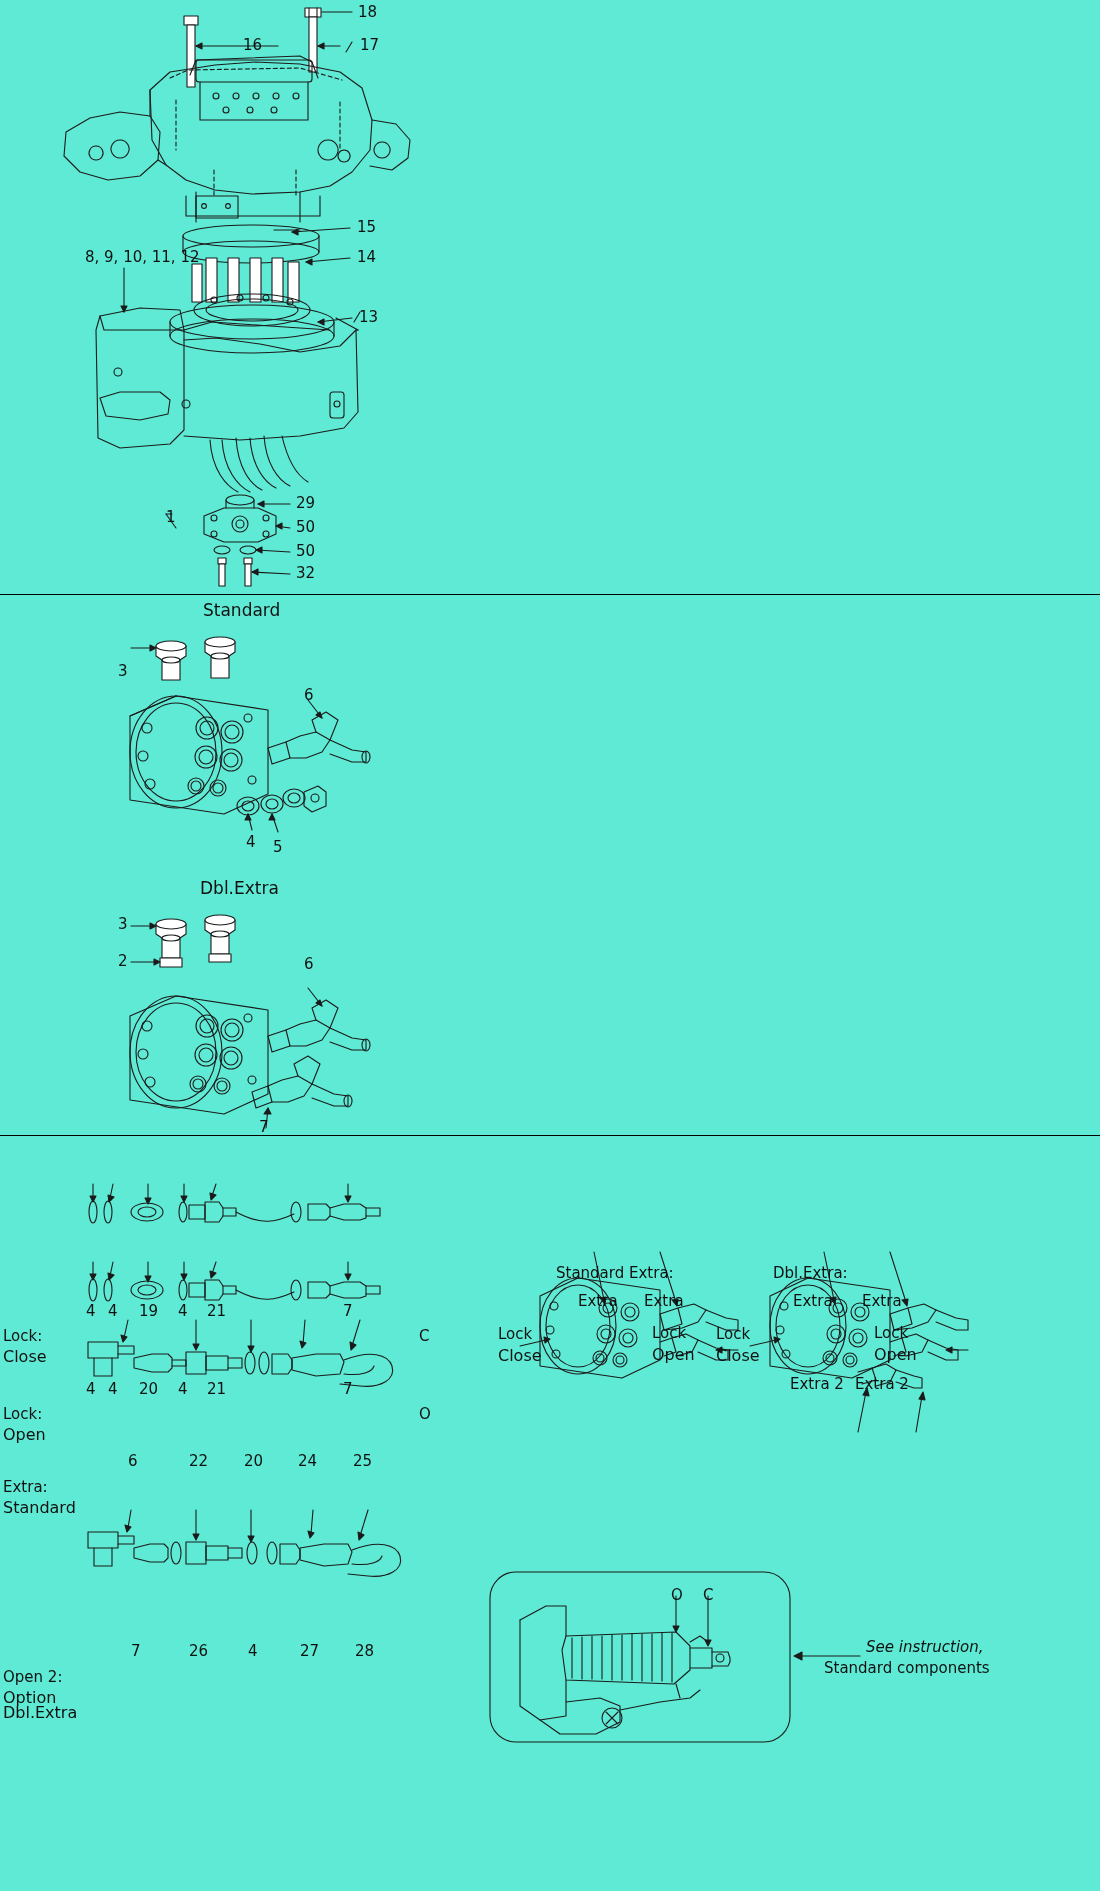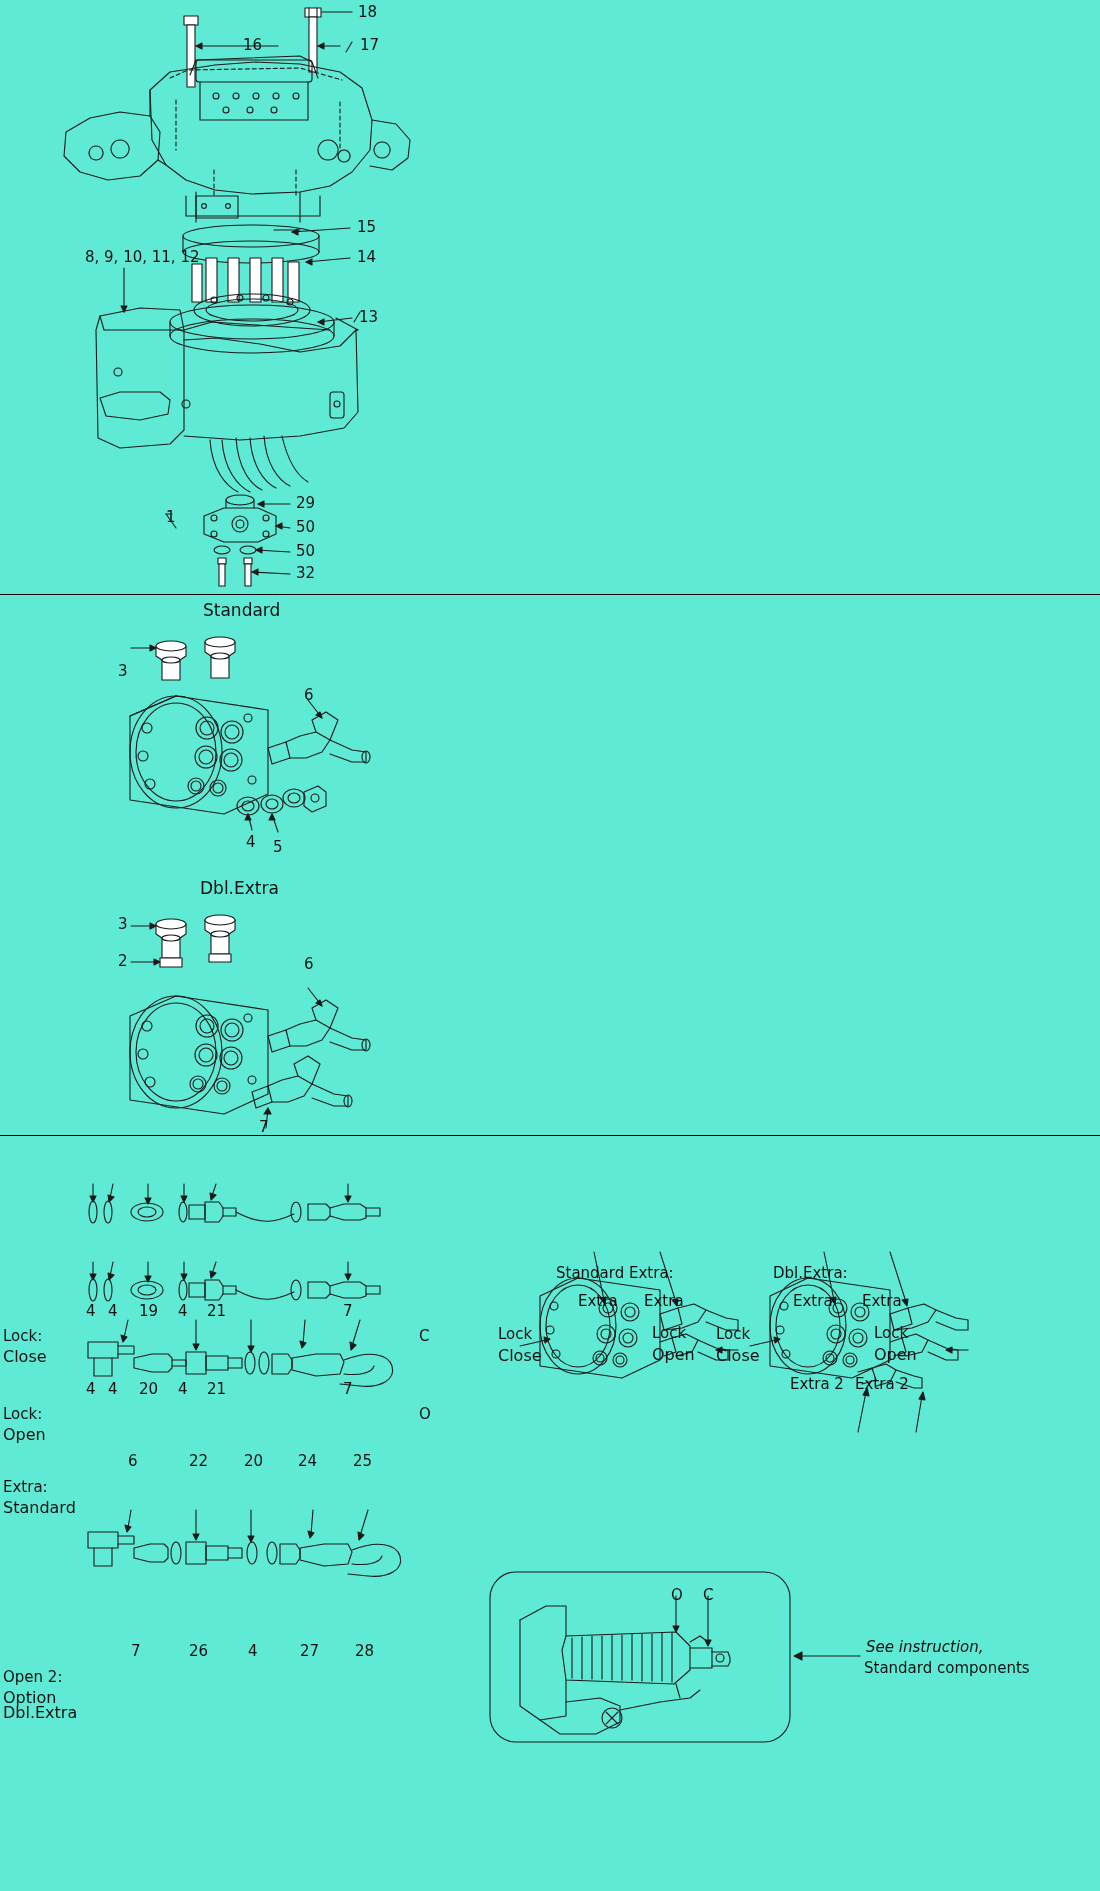--- a/index.html
+++ b/index.html
@@ -578,15 +578,15 @@
   <div class="lbl" style="left:874px;top:1324px;">Lock</div>
   <div class="lbl-sm" style="left:874px;top:1345px;">Open</div>
   <div class="lbl" style="left:716px;top:1325px;">Lock</div>
   <div class="lbl-sm" style="left:716px;top:1346px;">Close</div>
   <div class="lbl" style="left:790px;top:1375px;">Extra 2</div>
   <div class="lbl" style="left:855px;top:1375px;">Extra 2</div>
 
   <div class="lbl" style="left:671px;top:1586px;">O</div>
   <div class="lbl" style="left:703px;top:1586px;">C</div>
   <div class="lbl ital" style="left:866px;top:1638px;">See instruction,</div>
-  <div class="lbl" style="left:824px;top:1659px;margin-left:40px;">Standard components</div>
+  <div class="lbl" style="left:824px;top:1659px;">Standard components</div>
 
 </div>
 
 </body></html>

